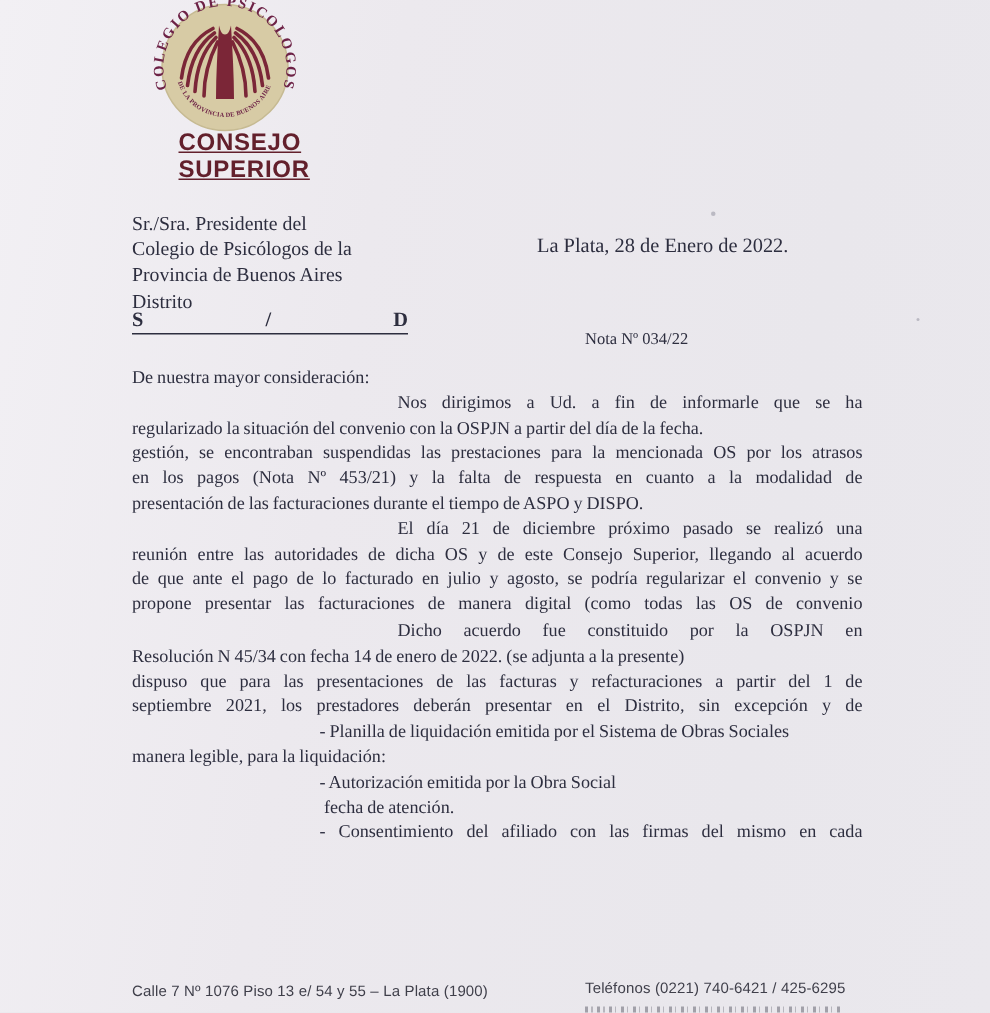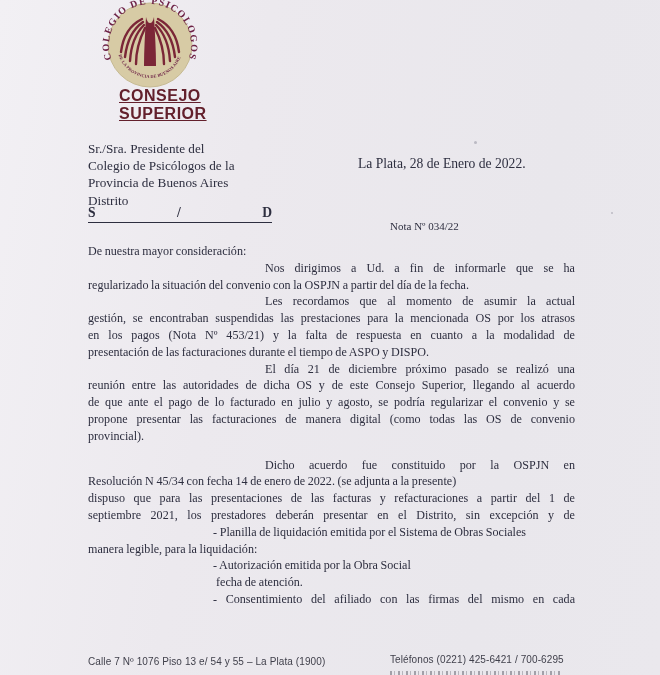--- a/index.html
+++ b/index.html
@@ -34,21 +34,21 @@
   
   .flow{
     position:absolute;left:88px;top:243px;width:487px;
     font-size:12.1px;line-height:16.8px;word-spacing:-0.4px;
   }
   .ln{text-align:justify;height:16.8px;overflow:hidden;}
   .ln.j{text-align-last:justify;}
   .ln.ind{padding-left:177px;}
   .ln.li{padding-left:125px;}
   .ln.li2{padding-left:128px;}
-  .ln.gap{margin-top:12px;}
+  .ln.gap{margin-top:1px;}
   
   .footer-address,.footer-phones{
     position:absolute;font-family:"Liberation Sans","DejaVu Sans",sans-serif;
     font-size:10px;color:#3f3f4a;letter-spacing:0.1px;
   }
   .footer-address{left:88px;top:656px;}
   .footer-phones{left:390px;top:654px;}
   .footer-cutoff{
     position:absolute;left:390px;top:671px;width:170px;height:5px;opacity:.5;
     background:repeating-linear-gradient(90deg,
@@ -106,40 +106,38 @@
     <span>/</span>
     <span>D</span>
   </div>
 
   <div class="note-number">Nota Nº 034/22</div>
 
   <div class="flow">
     <div class="ln">De nuestra mayor consideración:</div>
     <div class="ln j ind">Nos dirigimos a Ud. a fin de informarle que se ha</div>
     <div class="ln">regularizado la situación del convenio con la OSPJN a partir del día de la fecha.</div>
-    <div class="ln j ind">Les recordamos que al momento de asumir la actual</div>
     <div class="ln j">gestión, se encontraban suspendidas las prestaciones para la mencionada OS por los atrasos</div>
     <div class="ln j">en los pagos (Nota Nº 453/21) y la falta de respuesta en cuanto a la modalidad de</div>
     <div class="ln">presentación de las facturaciones durante el tiempo de ASPO y DISPO.</div>
     <div class="ln j ind">El día 21 de diciembre próximo pasado se realizó una</div>
     <div class="ln j">reunión entre las autoridades de dicha OS y de este Consejo Superior, llegando al acuerdo</div>
     <div class="ln j">de que ante el pago de lo facturado en julio y agosto, se podría regularizar el convenio y se</div>
     <div class="ln j">propone presentar las facturaciones de manera digital (como todas las OS de convenio</div>
-    <div class="ln">provincial).</div>
     <div class="ln j ind gap">Dicho acuerdo fue constituido por la OSPJN en</div>
     <div class="ln">Resolución N 45/34 con fecha 14 de enero de 2022. (se adjunta a la presente)</div>
     <div class="ln j">dispuso que para las presentaciones de las facturas y refacturaciones a partir del 1 de</div>
     <div class="ln j">septiembre 2021, los prestadores deberán presentar en el Distrito, sin excepción y de</div>
     <div class="ln li">- Planilla de liquidación emitida por el Sistema de Obras Sociales</div>
     <div class="ln">manera legible, para la liquidación:</div>
     <div class="ln li">- Autorización emitida por la Obra Social</div>
     <div class="ln li2">fecha de atención.</div>
     <div class="ln li j">- Consentimiento del afiliado con las firmas del mismo en cada</div>
   </div>
 
   <div class="footer-address">Calle 7 Nº 1076 Piso 13 e/ 54 y 55 – La Plata (1900)</div>
-  <div class="footer-phones">Teléfonos (0221) 425-6421 / 700-6295</div>
+  <div class="footer-phones">Teléfonos (0221) 740-6421 / 425-6295</div>
   <div class="footer-cutoff"></div>
 
   <div class="speck s1"></div>
   <div class="speck s2"></div>
 
 </div>
 
 </body></html>

